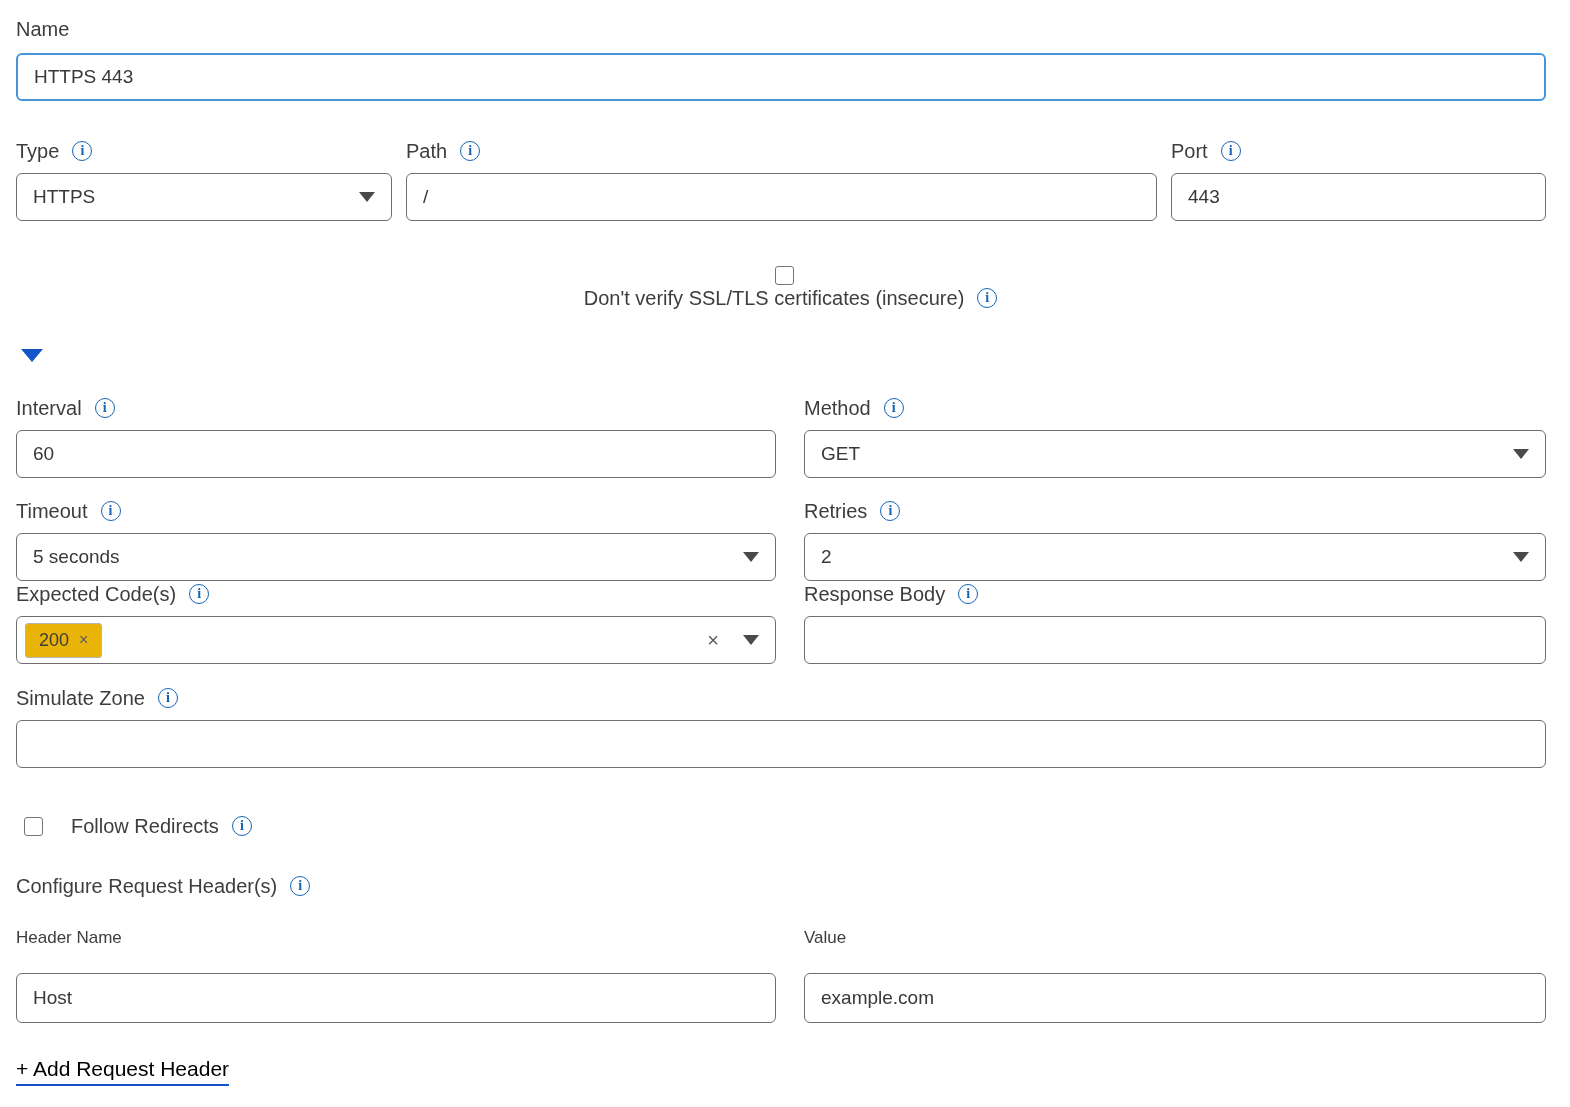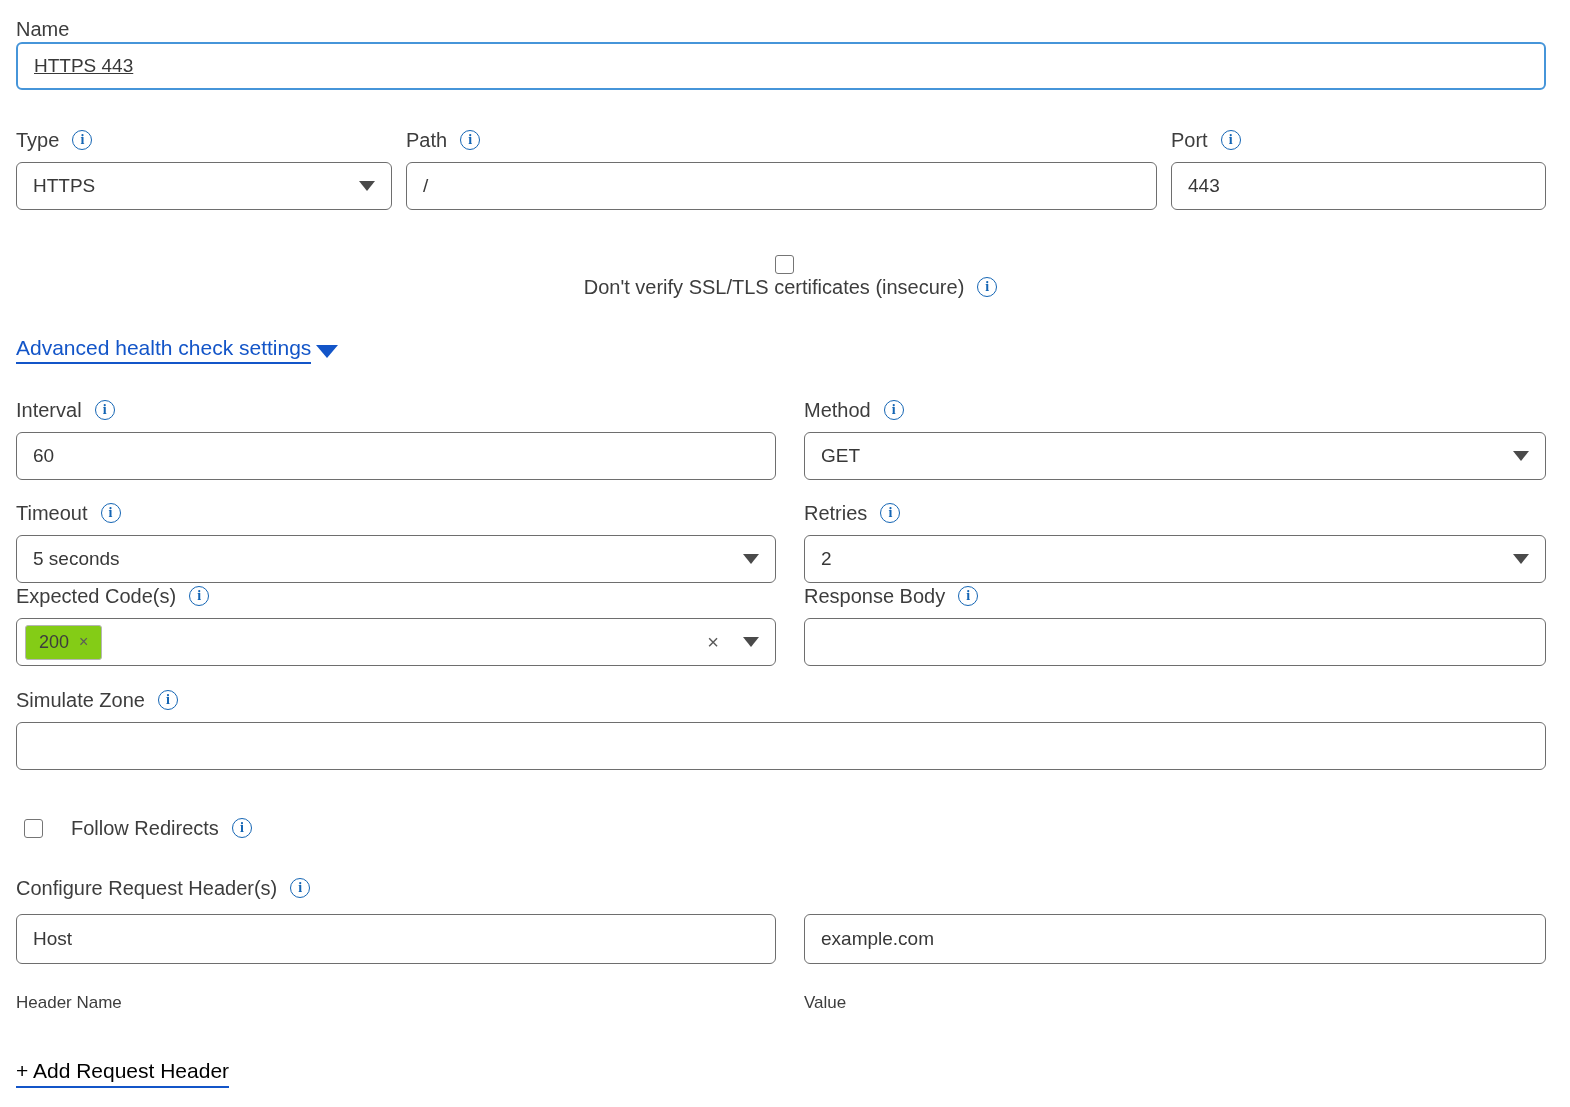--- a/index.html
+++ b/index.html
@@ -46,21 +46,21 @@
     width: 0; height: 0;
     border-left: 8px solid transparent;
     border-right: 8px solid transparent;
     border-top: 10px solid #4a4a4a;
     flex: none;
   }
 
   .multibox { display: flex; align-items: center; padding: 0 16px 0 8px; }
   .tag {
     display: inline-flex; align-items: center; gap: 10px;
-    background: #84cc16; border: 1px solid #b5b5b5; border-radius: 3px;
+    background: #eab308; border: 1px solid #b5b5b5; border-radius: 3px;
     padding: 6px 13px; font-size: 18px; color: #3d3d3d;
   }
   .tag .tag-x { color: #5a5a5a; font-size: 16px; cursor: pointer; }
   .multibox .spacer { flex: 1; }
   .clear-x { color: #5a5a5a; font-size: 20px; margin-right: 24px; cursor: pointer; }
 
   .row3 { display: flex; gap: 14px; margin-top: 37px; }
   .col-type { width: 376px; flex: none; }
   .col-path { flex: 1; }
   .col-port { width: 375px; flex: none; }
@@ -113,21 +113,21 @@
 </style>
 </head>
 <body>
 
 <div class="container">
 
   
   <div class="label">
     <span>Name</span>
   </div>
-  <input class="textbox focused" style=" text-decoration: underline;" type="text" value="HTTPS 443">
+  <input class="textbox focused" style="margin-top: 11px;" type="text" value="HTTPS 443">
 
   
   <div class="row3">
     <div class="col-type">
       <div class="label">
         <span>Type</span>
         <span class="info-icon">i</span>
       </div>
       <div class="select">
         <span>HTTPS</span>
@@ -154,21 +154,20 @@
   <div class="checkbox-row" style="margin-left:7px;flex-direction:column;">
     <span class="checkbox"></span>
     <span class="label">
       <span>Don't verify SSL/TLS certificates (insecure)</span>
       <span class="info-icon">i</span>
     </span>
   </div>
 
   
   <div class="link-row">
-    <a class="adv-link">Advanced health check settings</a>
     <span class="tri-down"></span>
   </div>
 
   
   <div class="grid mt33">
     <div class="col-l">
       <div class="label">
         <span>Interval</span>
         <span class="info-icon">i</span>
       </div>
@@ -253,42 +252,42 @@
       <span class="info-icon">i</span>
     </span>
   </div>
 
   
   <div class="label section-title">
     <span>Configure Request Header(s)</span>
     <span class="info-icon">i</span>
   </div>
 
-  <div class="grid hdr-inputs">
-    <div class="col-l">
-      <input class="textbox" type="text" value="Host" style="">
-    </div>
-    <div class="col-r">
-      <input class="textbox" type="text" value="example.com" style="">
-    </div>
-  </div>
-
   <div class="grid hdr-labels">
     <div class="col-l">
       <div class="label small">
         <span>Header Name</span>
       </div>
     </div>
     <div class="col-r">
       <div class="label small">
         <span>Value</span>
       </div>
     </div>
   </div>
 
+  <div class="grid hdr-inputs">
+    <div class="col-l">
+      <input class="textbox" type="text" value="Host" style="">
+    </div>
+    <div class="col-r">
+      <input class="textbox" type="text" value="example.com" style="">
+    </div>
+  </div>
+
   
   <div class="add-link-row">
     <a class="add-link">+ Add Request Header</a>
   </div>
 
   
 
 </div>
 
 </body></html>

